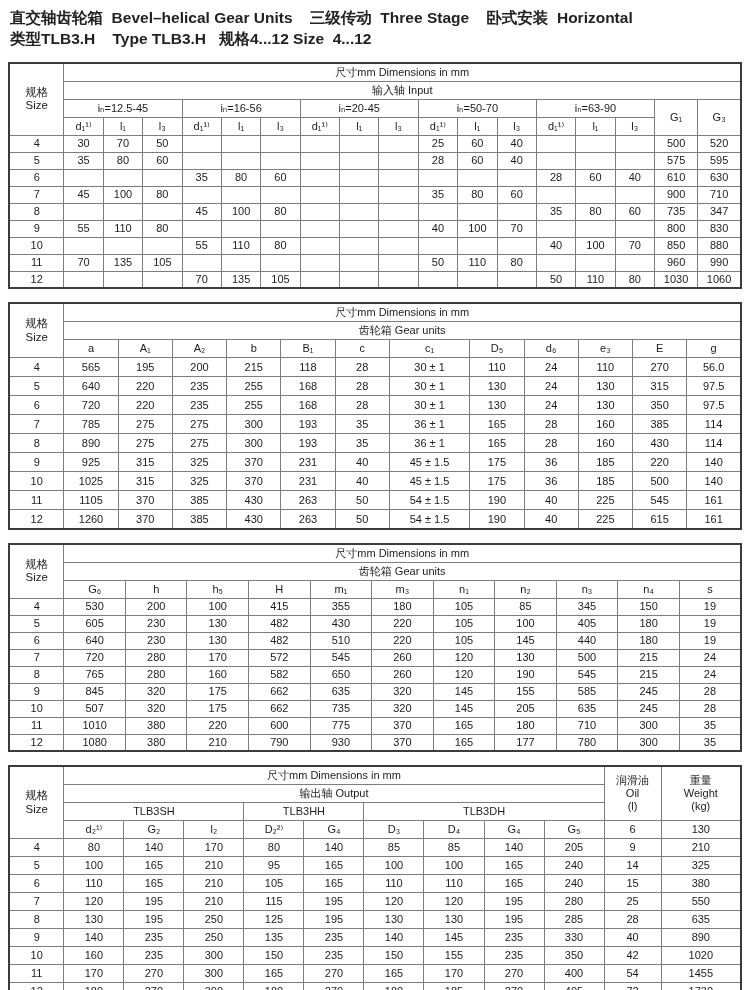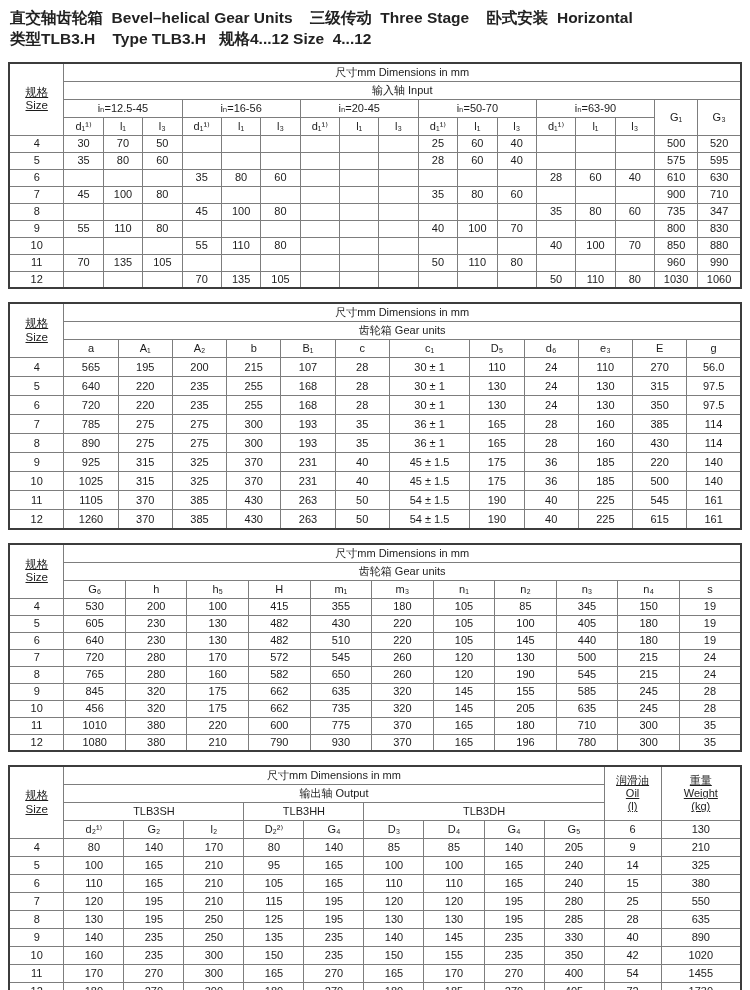--- a/index.html
+++ b/index.html
@@ -16,21 +16,21 @@
   table.tbl{
     border-collapse:collapse;table-layout:fixed;width:734px;
     font-size:11px;color:#1c1c1c;
     border:2px solid #3c3c3c;margin-bottom:13px;
   }
   .tbl td{
     border:1px solid #7d7d7d;text-align:center;vertical-align:middle;
     padding:0 1px;overflow:hidden;line-height:1.18;
   }
   .tbl thead td{height:17px;}
-  .pl{white-space:pre-line;text-decoration:underline;}
+  .pl{white-space:pre-line;}
   .t1 tbody tr{height:17px;}
   .t2 tbody tr{height:19px;}
   .t3 tbody tr{height:17px;}
   .t4 tbody tr{height:18px;}
   .keysrow td{height:19px;}
   .sizehead{font-size:11.5px;}
 </style>
 </head>
 <body>
 
@@ -318,21 +318,21 @@
         <td>g</td>
       </tr>
   </thead>
   <tbody>
       <tr>
         <td>4</td>
         <td>565</td>
         <td>195</td>
         <td>200</td>
         <td>215</td>
-        <td>107</td>
+        <td>118</td>
         <td>28</td>
         <td>30 ± 1</td>
         <td>110</td>
         <td>24</td>
         <td>110</td>
         <td>270</td>
         <td>56.0</td>
       </tr>
       <tr>
         <td>5</td>
@@ -575,21 +575,21 @@
         <td>635</td>
         <td>320</td>
         <td>145</td>
         <td>155</td>
         <td>585</td>
         <td>245</td>
         <td>28</td>
       </tr>
       <tr>
         <td>10</td>
-        <td>456</td>
+        <td>507</td>
         <td>320</td>
         <td>175</td>
         <td>662</td>
         <td>735</td>
         <td>320</td>
         <td>145</td>
         <td>205</td>
         <td>635</td>
         <td>245</td>
         <td>28</td>
@@ -610,21 +610,21 @@
       </tr>
       <tr>
         <td>12</td>
         <td>1080</td>
         <td>380</td>
         <td>210</td>
         <td>790</td>
         <td>930</td>
         <td>370</td>
         <td>165</td>
-        <td>196</td>
+        <td>177</td>
         <td>780</td>
         <td>300</td>
         <td>35</td>
       </tr>
     </tbody>
 </table>
 
 <table class="tbl t4">
   <colgroup>
     <col style="width:7.5%">

